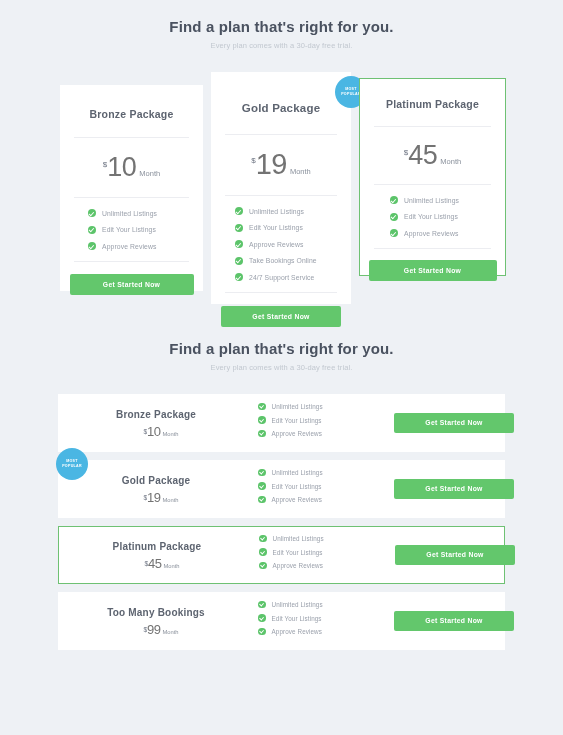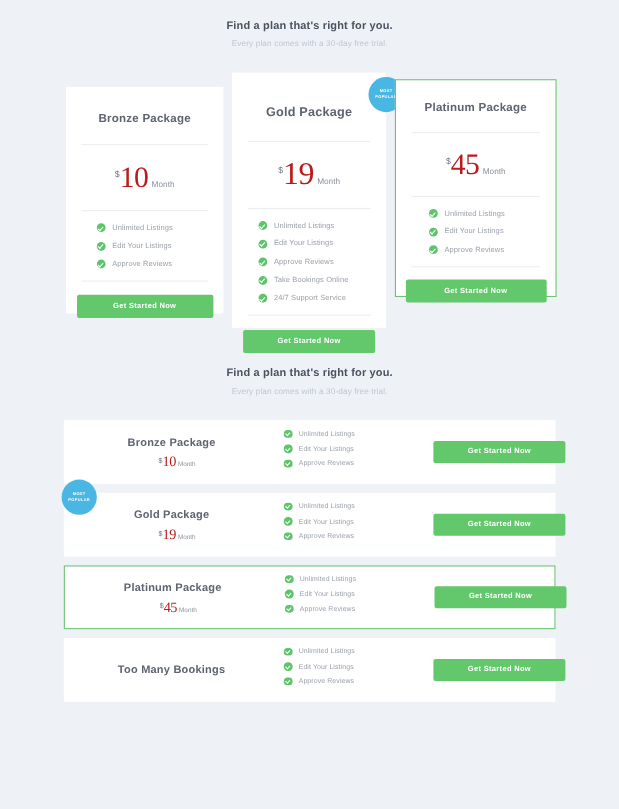--- a/index.html
+++ b/index.html
@@ -10,21 +10,21 @@
     background: #eef1f5;
     font-family: "Liberation Sans", sans-serif;
     overflow: hidden;
   }
 
   
   .section-head {
     text-align: center;
   }
   .section-title {
-    font-size: 10px;
+    font-size: 15px;
     font-weight: 600;
     color: #4a5260;
     letter-spacing: 0.15px;
   }
   .section-sub {
     font-size: 7.5px;
     color: #c2c8d0;
     margin-top: 6px;
     letter-spacing: 0.1px;
   }
@@ -79,24 +79,23 @@
   .cur {
     font-size: 8px;
     color: #6b7280;
     font-weight: 400;
     align-self: flex-start;
     margin-top: 6px;
   }
   .amt {
     font-size: 27px;
     font-weight: 400;
-    color: #b91c1c;
+    color: #737373;
     letter-spacing: -0.5px;
     line-height: 1;
-    font-family: Liberation Serif, serif;
   }
   .pcard-gold .amt { font-size: 29px; }
   .per {
     font-size: 7.5px;
     color: #8a919c;
     margin-left: 3px;
   }
 
   .feat-list {
     list-style: none;
@@ -425,20 +424,25 @@
         </li>
       </ul>
       <div class="prow-col-cta">
         <button class="btn">Get Started Now</button>
       </div>
     </div>
 
     <div class="prow">
       <div class="prow-col-name">
         <div class="prow-title">Too Many Bookings</div>
+        <div class="prow-price">
+          <span class="cur">$</span>
+          <span class="amt">99</span>
+          <span class="per">Month</span>
+        </div>
       </div>
       <ul class="prow-col-feats">
         <li class="feat">
           <span class="check"></span>
           <span class="feat-text">Unlimited Listings</span>
         </li>
         <li class="feat">
           <span class="check"></span>
           <span class="feat-text">Edit Your Listings</span>
         </li>

